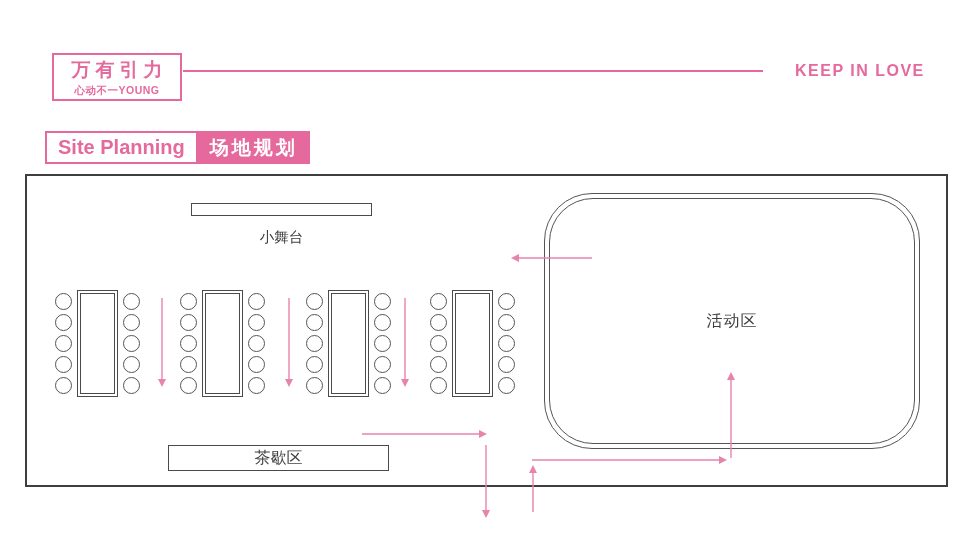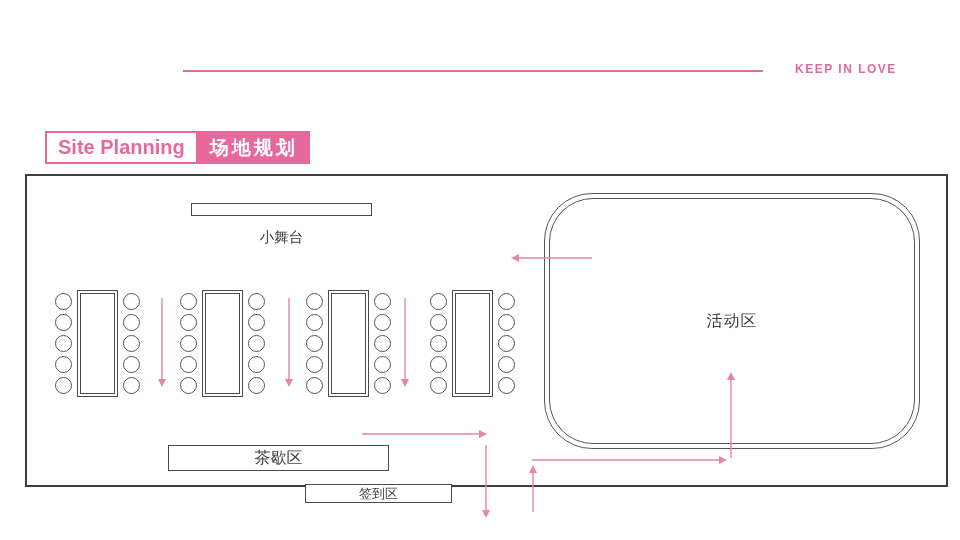--- a/index.html
+++ b/index.html
@@ -17,21 +17,21 @@
   .logo-box{
     position:absolute;left:52px;top:53px;width:130px;height:48px;
     border:2px solid var(--pink);display:flex;flex-direction:column;
     align-items:center;justify-content:center;gap:1px;
   }
   .logo-title{color:var(--pink);font-weight:bold;font-size:19px;letter-spacing:5px;white-space:nowrap;text-indent:5px;}
   .logo-sub{color:var(--pink);font-weight:bold;font-size:10.5px;letter-spacing:0.5px;white-space:nowrap;}
   .header-line{position:absolute;left:183px;top:70px;width:580px;height:2px;background:var(--pink);}
   .slogan{
     position:absolute;left:795px;top:62px;color:var(--pink);
-    font-weight:900;font-size:12px;letter-spacing:1.5px;white-space:nowrap;
+    font-weight:900;font-size:16px;letter-spacing:1.5px;white-space:nowrap;
   }
 
   
   .title-row{position:absolute;left:45px;top:131px;display:flex;height:33px;}
   .title-en{
     border:2px solid var(--pink);color:var(--pink);background:#fff;
     font-weight:bold;font-size:20px;display:flex;align-items:center;
     padding:3px 11px;white-space:nowrap;
   }
   .title-zh{
@@ -68,20 +68,24 @@
     border:1.5px solid var(--line);background:#fff;display:flex;align-items:center;justify-content:center;
     color:var(--text);font-size:13px;z-index:3;}
 
   .arrows{position:absolute;left:0;top:0;width:911px;height:313px;overflow:visible;pointer-events:none;z-index:2;}
 </style>
 </head>
 <body>
 
 <div class="slide">
 
+  <div class="logo-box">
+    <div class="logo-title">万有引力</div>
+    <div class="logo-sub">心动不一YOUNG</div>
+  </div>
   <div class="header-line"></div>
   <div class="slogan">KEEP IN LOVE</div>
 
   <div class="title-row">
     <div class="title-en">Site Planning</div>
     <div class="title-zh">场地规划</div>
   </div>
 
   <div class="floor">
 
@@ -169,23 +173,20 @@
 
     <div class="activity">
       <div class="inner"></div>
       <div class="label">活动区</div>
     </div>
 
     <div class="tea">
       <span>茶歇区</span>
     </div>
 
-    <div class="signin">
-      <span>签到区</span>
-    </div>
 
     <svg class="arrows" xmlns="http://www.w3.org/2000/svg">
       <defs>
         <marker id="ah" viewBox="0 0 8 8" refX="6" refY="4" markerWidth="8" markerHeight="8" markerUnits="userSpaceOnUse" orient="auto">
           <path d="M0,0 L8,4 L0,8 Z" fill="#e883ac"></path>
         </marker>
       </defs>
       <g id="arrow-lines" stroke="#e883ac" stroke-width="1.4" fill="none">
           <line x1="565" y1="82" x2="486" y2="82" marker-end="url(#ah)"></line>
           <line x1="135" y1="122" x2="135" y2="209" marker-end="url(#ah)"></line>

